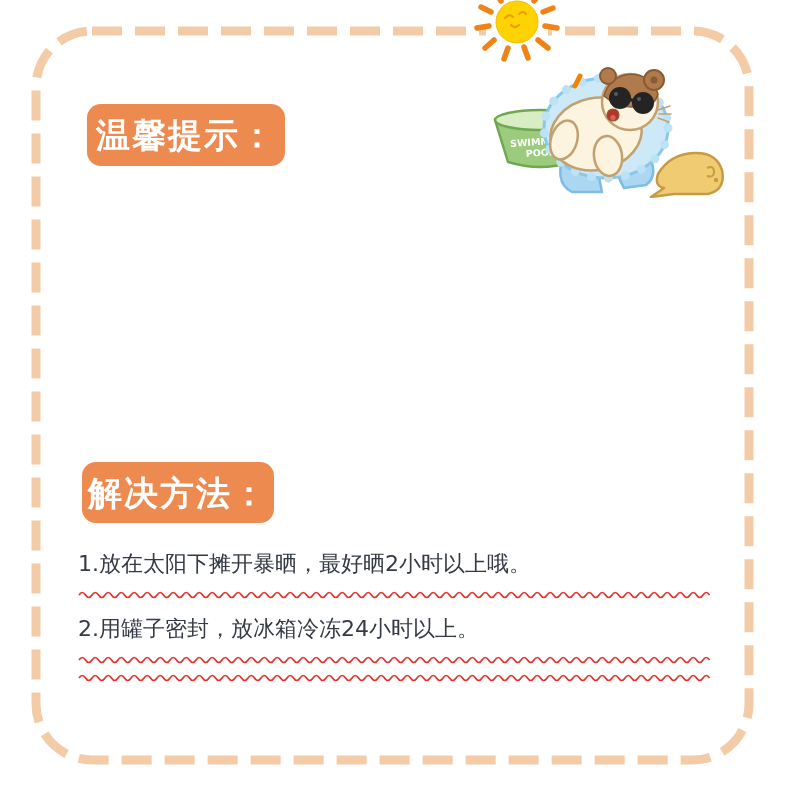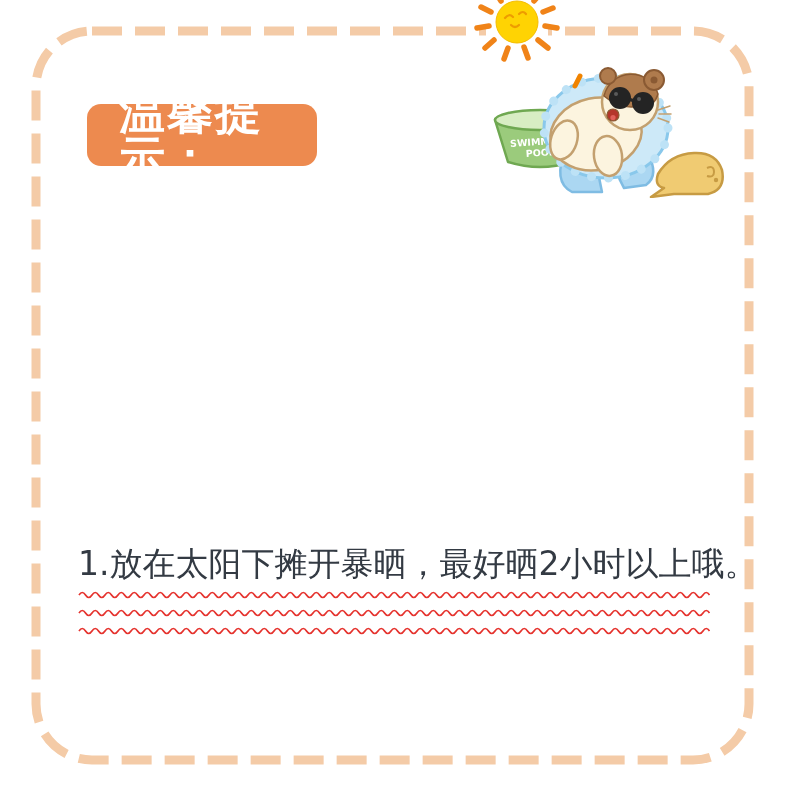--- a/index.html
+++ b/index.html
@@ -9,26 +9,25 @@
     background:#ffffff;
     overflow:hidden;
     font-family:"DejaVu Sans","Liberation Sans",sans-serif;
   }
   .layer{position:absolute;left:0;top:0;}
   .badge{
     position:absolute;
     background:#ED8A4F;
     color:#ffffff;
     font-weight:bold;
-    font-size:46px;
+    font-size:34px;
     letter-spacing:2px;
     display:flex;align-items:center;justify-content:center;
     border-radius:14px;
     line-height:1;
-    padding-left:32px;
   }
   .badge-tips{left:87px;top:104px;width:198px;height:62px;}
   .badge-solutions{left:82px;top:462px;width:192px;height:61px;}
   .para{
     position:absolute;
     left:78px;top:194px;width:641px;
     margin:0;
     font-size:32px;
     line-height:57.5px;
     color:#333A43;
@@ -36,21 +35,21 @@
     text-align:justify;
     word-break:break-all;
     font-weight:500;
   }
   .solutions{
     position:absolute;
     left:78px;top:541px;width:641px;
   }
   .sol-item{margin-bottom:7px;}
   .sol-text{
-    font-size:33px;
+    font-size:22px;
     line-height:45px;
     color:#333A43;
     font-weight:500;
     white-space:nowrap;
   }
   .wavy{display:block;margin-top:2px;}
   .sun-svg{position:absolute;left:452px;top:-8px;}
   .illo-svg{position:absolute;left:468px;top:56px;}
   .illo-svg text{
     font-family:"DejaVu Sans","Liberation Sans",sans-serif;
@@ -139,29 +138,31 @@
     <g>
       <path d="M196 132 L183 141 L206 138 L240 138 Q258 134 254 114 Q248 96 226 97 Q202 98 190 118 Q186 130 196 132 Z" fill="#F0CB72" stroke="#C79B43" stroke-width="2.5" stroke-linejoin="round"></path>
       <path d="M239 112 q7 -3 7 4 q0 6 -7 4" fill="none" stroke="#C79B43" stroke-width="2"></path>
       <circle cx="248" cy="124" r="2.2" fill="#C79B43"></circle>
     </g>
   </svg>
 
   <div class="badge badge-tips">温馨提示：</div>
 
 
+  <div class="badge badge-solutions">解决方法：</div>
 
   <div class="solutions">
     <div class="sol-item">
       <div class="sol-text">1.放在太阳下摊开暴晒，最好晒2小时以上哦。</div>
       <svg class="wavy" width="633" height="11">
         <path fill="none" stroke="#E5332E" stroke-width="1.7" d="M1 7 q3.25 -5 6.5 0 t6.5 0 t6.5 0 t6.5 0 t6.5 0 t6.5 0 t6.5 0 t6.5 0 t6.5 0 t6.5 0 t6.5 0 t6.5 0 t6.5 0 t6.5 0 t6.5 0 t6.5 0 t6.5 0 t6.5 0 t6.5 0 t6.5 0 t6.5 0 t6.5 0 t6.5 0 t6.5 0 t6.5 0 t6.5 0 t6.5 0 t6.5 0 t6.5 0 t6.5 0 t6.5 0 t6.5 0 t6.5 0 t6.5 0 t6.5 0 t6.5 0 t6.5 0 t6.5 0 t6.5 0 t6.5 0 t6.5 0 t6.5 0 t6.5 0 t6.5 0 t6.5 0 t6.5 0 t6.5 0 t6.5 0 t6.5 0 t6.5 0 t6.5 0 t6.5 0 t6.5 0 t6.5 0 t6.5 0 t6.5 0 t6.5 0 t6.5 0 t6.5 0 t6.5 0 t6.5 0 t6.5 0 t6.5 0 t6.5 0 t6.5 0 t6.5 0 t6.5 0 t6.5 0 t6.5 0 t6.5 0 t6.5 0 t6.5 0 t6.5 0 t6.5 0 t6.5 0 t6.5 0 t6.5 0 t6.5 0 t6.5 0 t6.5 0 t6.5 0 t6.5 0 t6.5 0 t6.5 0 t6.5 0 t6.5 0 t6.5 0 t6.5 0 t6.5 0 t6.5 0 t6.5 0 t6.5 0 t6.5 0 t6.5 0 t6.5 0 t6.5 0 t6.5 0"></path>
       </svg>
     </div>
     <div class="sol-item">
+      <div class="sol-text">2.用罐子密封，放冰箱冷冻24小时以上。</div>
       <svg class="wavy" width="633" height="11">
         <path fill="none" stroke="#E5332E" stroke-width="1.7" d="M1 7 q3.25 -5 6.5 0 t6.5 0 t6.5 0 t6.5 0 t6.5 0 t6.5 0 t6.5 0 t6.5 0 t6.5 0 t6.5 0 t6.5 0 t6.5 0 t6.5 0 t6.5 0 t6.5 0 t6.5 0 t6.5 0 t6.5 0 t6.5 0 t6.5 0 t6.5 0 t6.5 0 t6.5 0 t6.5 0 t6.5 0 t6.5 0 t6.5 0 t6.5 0 t6.5 0 t6.5 0 t6.5 0 t6.5 0 t6.5 0 t6.5 0 t6.5 0 t6.5 0 t6.5 0 t6.5 0 t6.5 0 t6.5 0 t6.5 0 t6.5 0 t6.5 0 t6.5 0 t6.5 0 t6.5 0 t6.5 0 t6.5 0 t6.5 0 t6.5 0 t6.5 0 t6.5 0 t6.5 0 t6.5 0 t6.5 0 t6.5 0 t6.5 0 t6.5 0 t6.5 0 t6.5 0 t6.5 0 t6.5 0 t6.5 0 t6.5 0 t6.5 0 t6.5 0 t6.5 0 t6.5 0 t6.5 0 t6.5 0 t6.5 0 t6.5 0 t6.5 0 t6.5 0 t6.5 0 t6.5 0 t6.5 0 t6.5 0 t6.5 0 t6.5 0 t6.5 0 t6.5 0 t6.5 0 t6.5 0 t6.5 0 t6.5 0 t6.5 0 t6.5 0 t6.5 0 t6.5 0 t6.5 0 t6.5 0 t6.5 0 t6.5 0 t6.5 0 t6.5 0 t6.5 0"></path>
       </svg>
     </div>
     <div class="sol-item">
       <svg class="wavy" width="633" height="11">
         <path fill="none" stroke="#E5332E" stroke-width="1.7" d="M1 7 q3.25 -5 6.5 0 t6.5 0 t6.5 0 t6.5 0 t6.5 0 t6.5 0 t6.5 0 t6.5 0 t6.5 0 t6.5 0 t6.5 0 t6.5 0 t6.5 0 t6.5 0 t6.5 0 t6.5 0 t6.5 0 t6.5 0 t6.5 0 t6.5 0 t6.5 0 t6.5 0 t6.5 0 t6.5 0 t6.5 0 t6.5 0 t6.5 0 t6.5 0 t6.5 0 t6.5 0 t6.5 0 t6.5 0 t6.5 0 t6.5 0 t6.5 0 t6.5 0 t6.5 0 t6.5 0 t6.5 0 t6.5 0 t6.5 0 t6.5 0 t6.5 0 t6.5 0 t6.5 0 t6.5 0 t6.5 0 t6.5 0 t6.5 0 t6.5 0 t6.5 0 t6.5 0 t6.5 0 t6.5 0 t6.5 0 t6.5 0 t6.5 0 t6.5 0 t6.5 0 t6.5 0 t6.5 0 t6.5 0 t6.5 0 t6.5 0 t6.5 0 t6.5 0 t6.5 0 t6.5 0 t6.5 0 t6.5 0 t6.5 0 t6.5 0 t6.5 0 t6.5 0 t6.5 0 t6.5 0 t6.5 0 t6.5 0 t6.5 0 t6.5 0 t6.5 0 t6.5 0 t6.5 0 t6.5 0 t6.5 0 t6.5 0 t6.5 0 t6.5 0 t6.5 0 t6.5 0 t6.5 0 t6.5 0 t6.5 0 t6.5 0 t6.5 0 t6.5 0 t6.5 0"></path>
       </svg>
     </div>
   </div>

